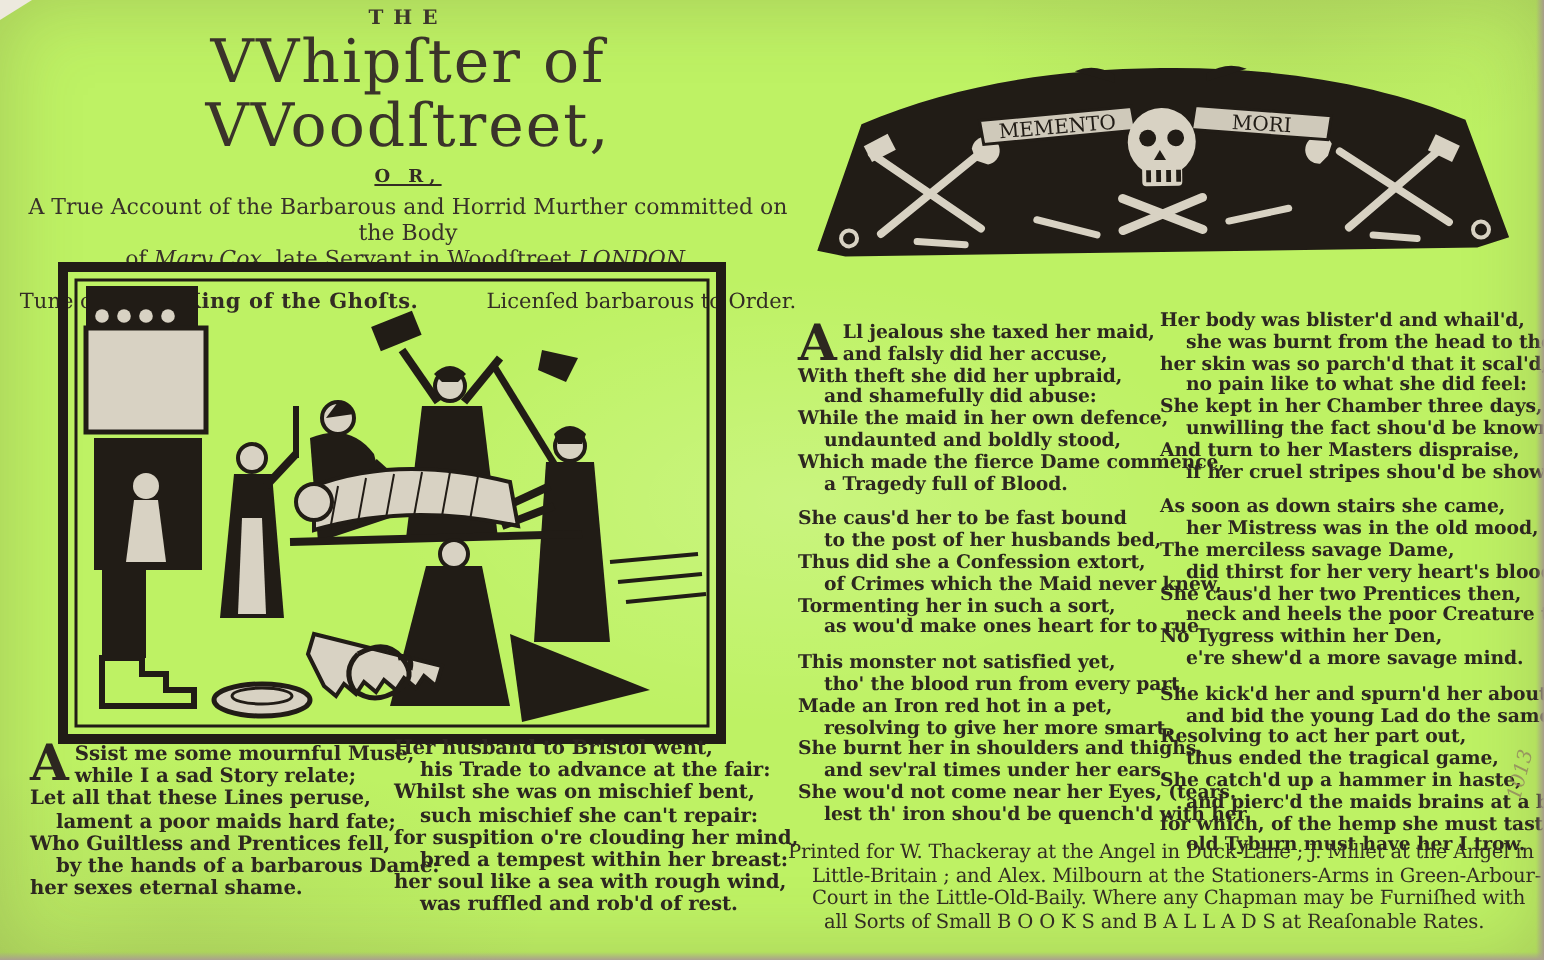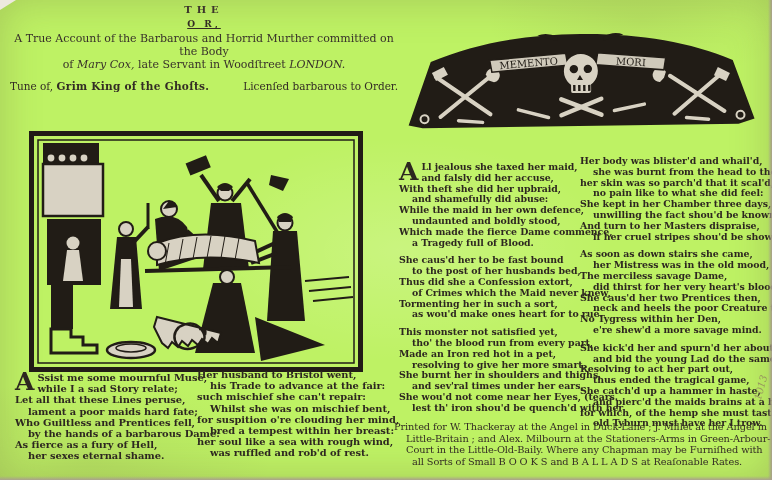--- a/index.html
+++ b/index.html
@@ -57,20 +57,21 @@
             transform:rotate(-75deg);opacity:.75;font-style:italic;}
 </style>
 </head>
 <body>
 
 <div class="stage">
   <div class="corner-sliver"></div>
 
   <div class="title-block">
     <div class="t-the">THE</div>
+    <div class="t-main">VVhipſter of VVoodſtreet,</div>
     <div class="t-or">O R,</div>
     <div class="t-sub">
       <div>A True Account of the Barbarous and Horrid Murther committed on the Body</div>
       <div>
         <span>of</span>
         <span class="it">Mary Cox,</span>
         <span>late Servant in Woodſtreet</span>
         <span class="it">LONDON.</span>
       </div>
     </div>
@@ -246,33 +247,32 @@
   <div class="vcol col-a">
     <div class="stanza">
       <span class="dropcap">A</span>
       <div class="vlines">
           <div class="vline">Ssist me some mournful Muse,</div>
           <div class="vline">while I a sad Story relate;</div>
           <div class="vline">Let all that these Lines peruse,</div>
           <div class="vline">lament a poor maids hard fate;</div>
           <div class="vline">Who Guiltless and Prentices fell,</div>
           <div class="vline">by the hands of a barbarous Dame:</div>
-          <div class="vline">As fierce as a fury of Hell,</div>
           <div class="vline">her sexes eternal shame.</div>
         </div>
     </div>
   </div>
 
   <div class="vcol col-b">
     <div class="stanza">
       <div class="vlines">
           <div class="vline">Her husband to Bristol went,</div>
           <div class="vline">his Trade to advance at the fair:</div>
+          <div class="vline">Whilst she was on mischief bent,</div>
           <div class="vline">such mischief she can't repair:</div>
-          <div class="vline">Whilst she was on mischief bent,</div>
           <div class="vline">for suspition o're clouding her mind,</div>
           <div class="vline">bred a tempest within her breast:</div>
           <div class="vline">her soul like a sea with rough wind,</div>
           <div class="vline">was ruffled and rob'd of rest.</div>
         </div>
     </div>
   </div>
 
   <div class="vcol col-mid">
     <div class="stanza">

